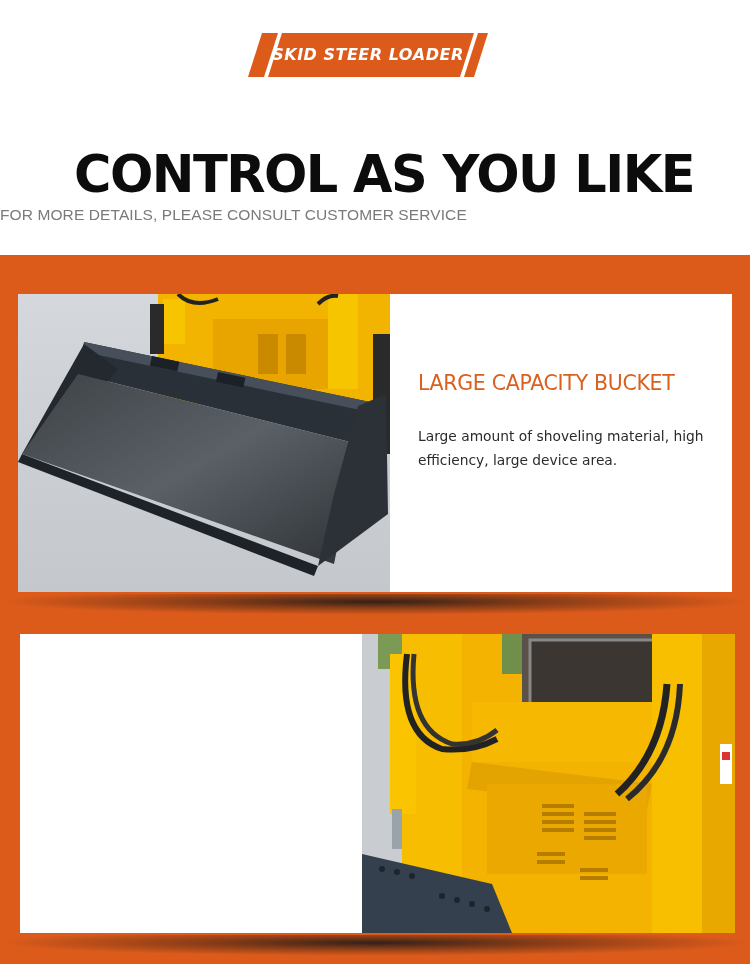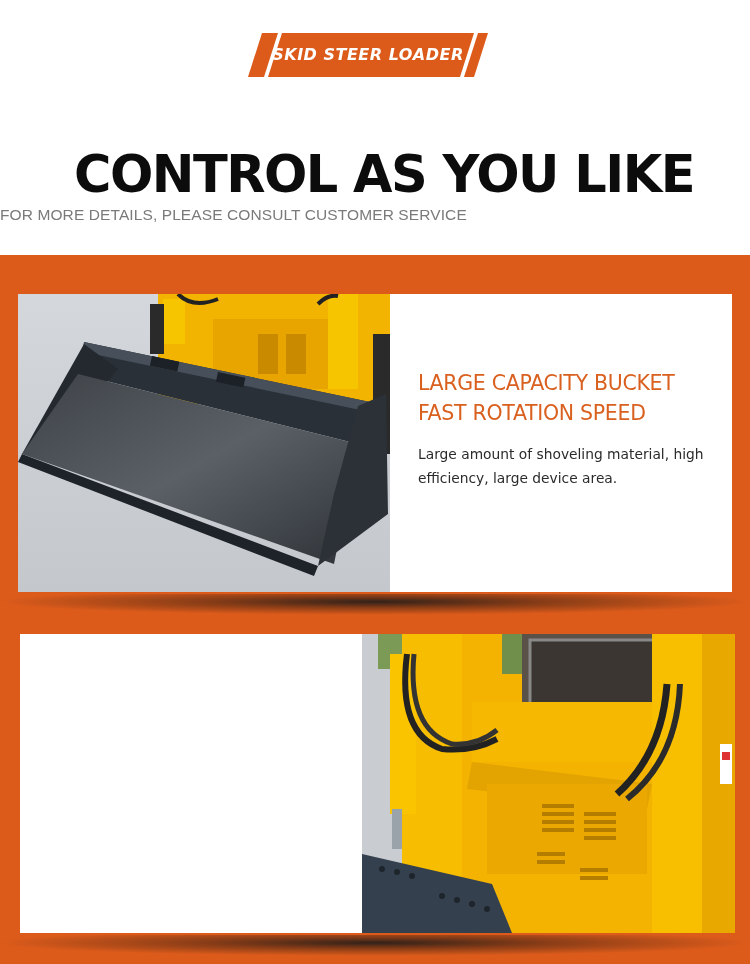--- a/index.html
+++ b/index.html
@@ -30,21 +30,21 @@
   .card.c2 { left: 20px; top: 634px; width: 715px; height: 299px; }
 
   .photo { position: absolute; top: 0; }
   .c1 .photo { left: 0; width: 372px; height: 298px; }
   .c2 .photo { left: 342px; width: 373px; height: 299px; }
 
   .text-block { position: absolute; }
   .c1 .text-block { left: 400px; top: 74px; width: 310px; }
   .c2 .text-block { left: 21px; top: 80px; width: 320px; }
   .feat-title { color: #d9601f; font-family: "DejaVu Sans", sans-serif; font-weight: normal; font-size: 20.5px; line-height: 30px; letter-spacing: -0.3px; }
-  .feat-desc { margin-top: 14px; color: #2b2b2b; font-family: "DejaVu Sans", sans-serif; font-size: 13.8px; line-height: 24px; }
+  .feat-desc { margin-top: 26px; color: #2b2b2b; font-family: "DejaVu Sans", sans-serif; font-size: 13.8px; line-height: 24px; }
   .c2 .feat-desc { margin-top: 16px; }
 </style>
 </head>
 <body>
 
 <div class="header">
   <div class="badge-wrap">
     <svg width="240" height="44" viewBox="0 0 240 44">
       <polygon points="14,0 30,0 16,44 0,44" fill="#dc5b1b"></polygon>
       <polygon points="34,0 226,0 212,44 20,44" fill="#dc5b1b"></polygon>
@@ -92,21 +92,20 @@
       <polygon points="66,50 100,75 30,160 4,160" fill="#24292f"></polygon>
       <polygon points="60,80 340,150 316,270 4,160" fill="url(#floor1)"></polygon>
       <polygon points="340,112 368,100 370,220 300,272 316,200" fill="#2c3138"></polygon>
       <polygon points="4,160 300,272 296,282 0,168" fill="#1e2329"></polygon>
       <rect x="134" y="62" width="28" height="10" fill="#1c2127" transform="rotate(12 134 62)"></rect>
       <rect x="200" y="78" width="28" height="10" fill="#1c2127" transform="rotate(12 200 78)"></rect>
     </svg>
   </div>
   <div class="text-block">
     <div class="feat-title">LARGE CAPACITY BUCKET</div>
-    <div class="feat-title">FAST ROTATION SPEED</div>
     <div class="feat-desc">
       <div>Large amount of shoveling material, high</div>
       <div>efficiency, large device area.</div>
     </div>
   </div>
 </div>
 
 <div class="card c2">
   <div class="photo">
     <svg width="373" height="299" viewBox="0 0 373 299">

